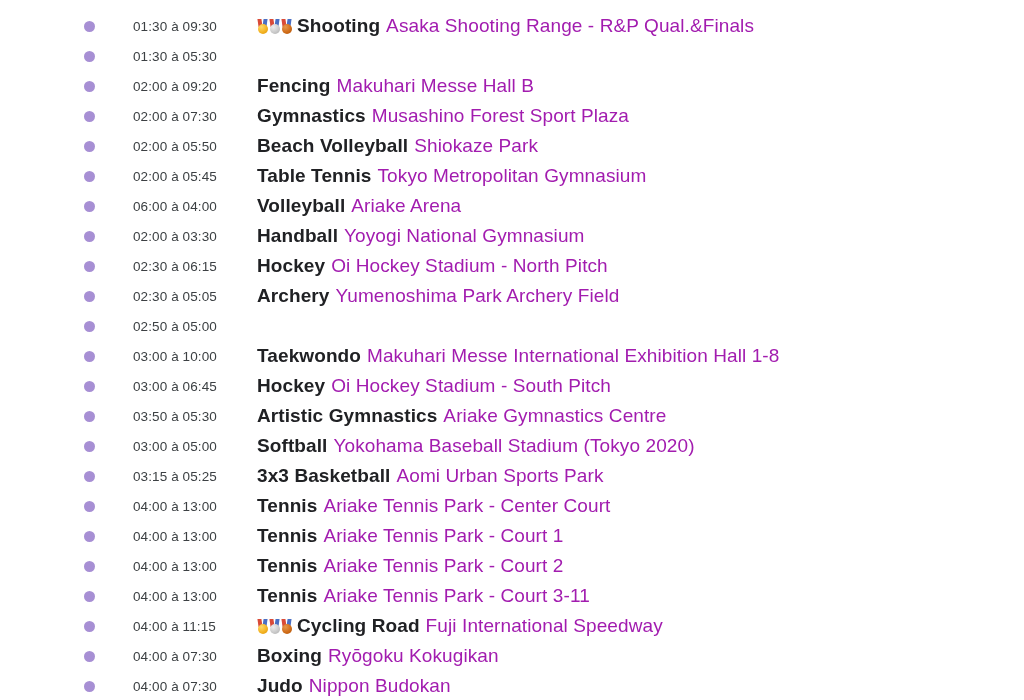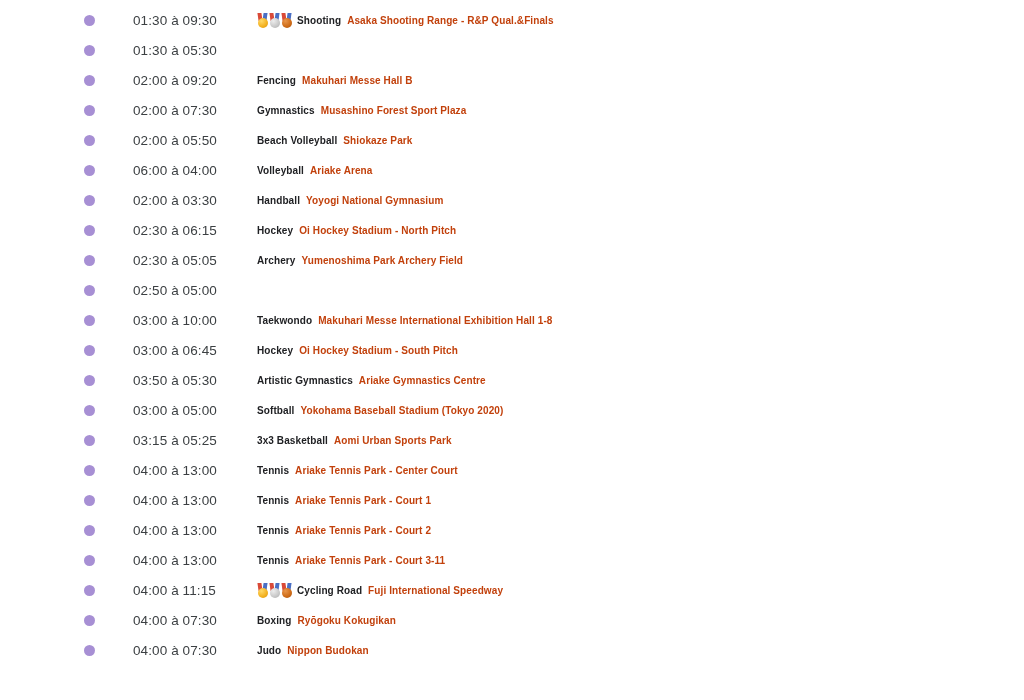--- a/index.html
+++ b/index.html
@@ -11,21 +11,21 @@
     width: 1024px;
     height: 700px;
     overflow: hidden;
     font-family: "Liberation Sans", sans-serif;
     -webkit-font-smoothing: antialiased;
   }
 
   .schedule-list {
     position: relative;
     width: 1024px;
-    padding-top: 5px;
+    padding-top: 11px;
     box-sizing: border-box;
   }
 
   .event-row {
     display: flex;
     align-items: center;
     height: 30px;
     padding-left: 84px;
     box-sizing: border-box;
     white-space: nowrap;
@@ -51,21 +51,21 @@
     flex: 0 0 124px;
     font-size: 13.5px;
     color: #3c4043;
     letter-spacing: 0.1px;
   }
 
   .detail-cell {
     flex: 1 1 auto;
     display: flex;
     align-items: center;
-    font-size: 10px;
+    font-size: 19px;
     color: #3c4043;
     letter-spacing: 0.1px;
     overflow: hidden;
   }
 
   .medals {
     display: inline-flex;
     align-items: center;
     margin-right: 4px;
     line-height: 1;
@@ -98,22 +98,22 @@
   .medal-gold .disc   { background: radial-gradient(circle at 35% 30%, #ffd968 0%, #f2b01e 60%, #d8920d 100%); }
   .medal-silver .disc { background: radial-gradient(circle at 35% 30%, #ededed 0%, #c8c8c8 60%, #a8a8a8 100%); }
   .medal-bronze .disc { background: radial-gradient(circle at 35% 30%, #e8954a 0%, #cd6a16 60%, #a8520c 100%); }
 
   .sport-name {
     font-weight: bold;
     color: #202124;
   }
 
   .venue-name {
-    font-weight: bold;
-    color: #c2410c;
+    font-weight: normal;
+    color: #a21caf;
     margin-left: 6px;
   }
 </style>
 </head>
 <body>
 
 <div class="schedule-list">
     <div class="event-row">
       <div class="bullet-cell">
         <span class="bullet-dot"></span>
@@ -174,20 +174,30 @@
       <div class="time-cell">02:00 à 05:50</div>
       <div class="detail-cell">
         <span class="sport-name">Beach Volleyball</span>
         <span class="venue-name">Shiokaze Park</span>
       </div>
     </div>
     <div class="event-row">
       <div class="bullet-cell">
         <span class="bullet-dot"></span>
       </div>
+      <div class="time-cell">02:00 à 05:45</div>
+      <div class="detail-cell">
+        <span class="sport-name">Table Tennis</span>
+        <span class="venue-name">Tokyo Metropolitan Gymnasium</span>
+      </div>
+    </div>
+    <div class="event-row">
+      <div class="bullet-cell">
+        <span class="bullet-dot"></span>
+      </div>
       <div class="time-cell">06:00 à 04:00</div>
       <div class="detail-cell">
         <span class="sport-name">Volleyball</span>
         <span class="venue-name">Ariake Arena</span>
       </div>
     </div>
     <div class="event-row">
       <div class="bullet-cell">
         <span class="bullet-dot"></span>
       </div>

